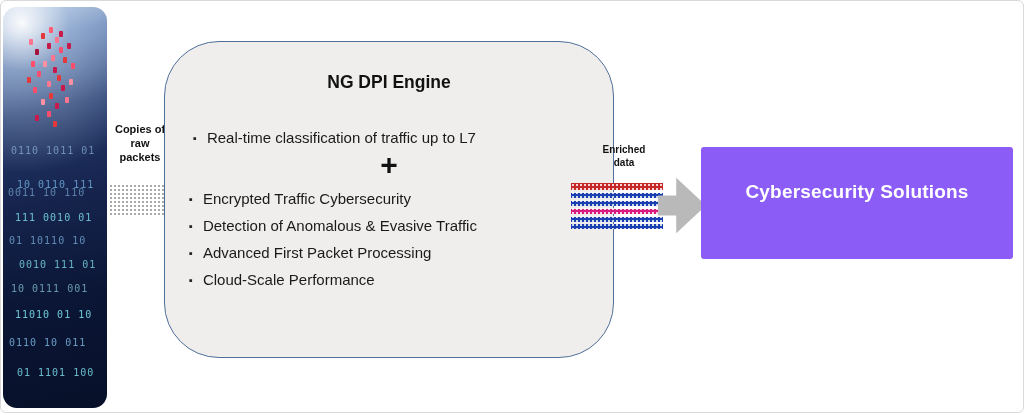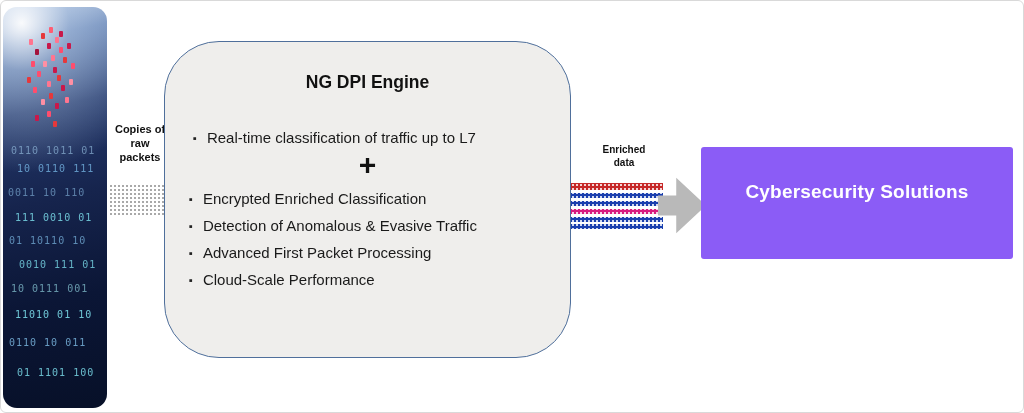--- a/index.html
+++ b/index.html
@@ -15,21 +15,21 @@
     border-radius:14px; overflow:hidden;
     background:
       radial-gradient(circle at 18% 4%, rgba(255,255,255,.95) 0%, rgba(190,210,235,.55) 12%, rgba(40,70,130,0) 38%),
       linear-gradient(168deg, #b9cbe4 0%, #5f7db0 9%, #23386b 26%, #16244d 48%, #0b1636 72%, #071028 100%);
   }
   .binary-row {
     position:absolute; font-family:"DejaVu Sans Mono", monospace;
     font-size:10px; letter-spacing:1px; white-space:nowrap; color:#7fc4f2;
   }
   .binary-row:nth-of-type(1){ top:138px; left:8px;  opacity:.55; color:#a9d6f5;}
-  .binary-row:nth-of-type(2){ top:156px; left:14px; opacity:.7;  color:#7fc4f2;}
+  .binary-row:nth-of-type(2){ top:172px; left:14px; opacity:.7;  color:#7fc4f2;}
   .binary-row:nth-of-type(3){ top:180px; left:5px;  opacity:.5;  color:#9fd8ff;}
   .binary-row:nth-of-type(4){ top:205px; left:12px; opacity:.8;  color:#7fe3f0;}
   .binary-row:nth-of-type(5){ top:228px; left:6px;  opacity:.6;  color:#8fd4ff;}
   .binary-row:nth-of-type(6){ top:252px; left:16px; opacity:.75; color:#7fe3f0;}
   .binary-row:nth-of-type(7){ top:276px; left:8px;  opacity:.6;  color:#9fe8f2;}
   .binary-row:nth-of-type(8){ top:302px; left:12px; opacity:.85; color:#7fe3f0;}
   .binary-row:nth-of-type(9){ top:330px; left:6px;  opacity:.7;  color:#8fd4ff;}
   .binary-row:nth-of-type(10){top:360px; left:14px; opacity:.8;  color:#7fe3f0;}
   .dot-cluster {
     position:absolute; left:46px; top:20px; width:4px; height:6px;
@@ -50,21 +50,21 @@
     font-size:11px; font-weight:bold; color:#111; text-align:center; line-height:1.25;
   }
   .dots-band {
     position:absolute; left:108px; top:183px; width:60px; height:33px;
     background-image: radial-gradient(circle, #9a9a9a 1px, transparent 1.3px);
     background-size:4px 4px; opacity:.85;
   }
 
   
   .engine-box {
-    position:absolute; left:163px; top:40px; width:407px; height:317px;
+    position:absolute; left:163px; top:40px; width:450px; height:317px;
     background:#efeeec; border:1.5px solid #4f6f9b; border-radius:55px;
     padding-top:30px;
   }
   .engine-title { text-align:center; font-size:17.5px; font-weight:bold; color:#111; }
   .engine-headline {
     margin-top:36px; padding-left:28px; font-size:15px; color:#1a1a1a;
   }
   .blt { font-size:11px; margin-right:10px; position:relative; top:-1px; color:#222; }
   .plus { margin-top:4px; text-align:center; font-size:30px; font-weight:bold; color:#111; line-height:30px; }
   .engine-list { list-style:none; margin-top:6px; padding-left:24px; }
@@ -128,21 +128,21 @@
   <div class="raw-label">Copies of raw packets</div>
   <div class="dots-band"></div>
 
   <div class="engine-box">
     <div class="engine-title">NG DPI Engine</div>
     <div class="engine-headline">
       <span class="blt">▪</span><span>Real-time classification of traffic up to L7</span>
     </div>
     <div class="plus">+</div>
     <ul class="engine-list">
-      <li><span class="blt">▪</span><span>Encrypted Enriched Classification</span></li>
+      <li><span class="blt">▪</span><span>Encrypted Traffic Cybersecurity</span></li>
       <li><span class="blt">▪</span><span>Detection of Anomalous &amp; Evasive Traffic</span></li>
       <li><span class="blt">▪</span><span>Advanced First Packet Processing</span></li>
       <li><span class="blt">▪</span><span>Cloud-Scale Performance</span></li>
     </ul>
   </div>
 
   <div class="enriched-label">Enriched data</div>
   <div class="stripes"></div>
   <div class="arrow"></div>
 

